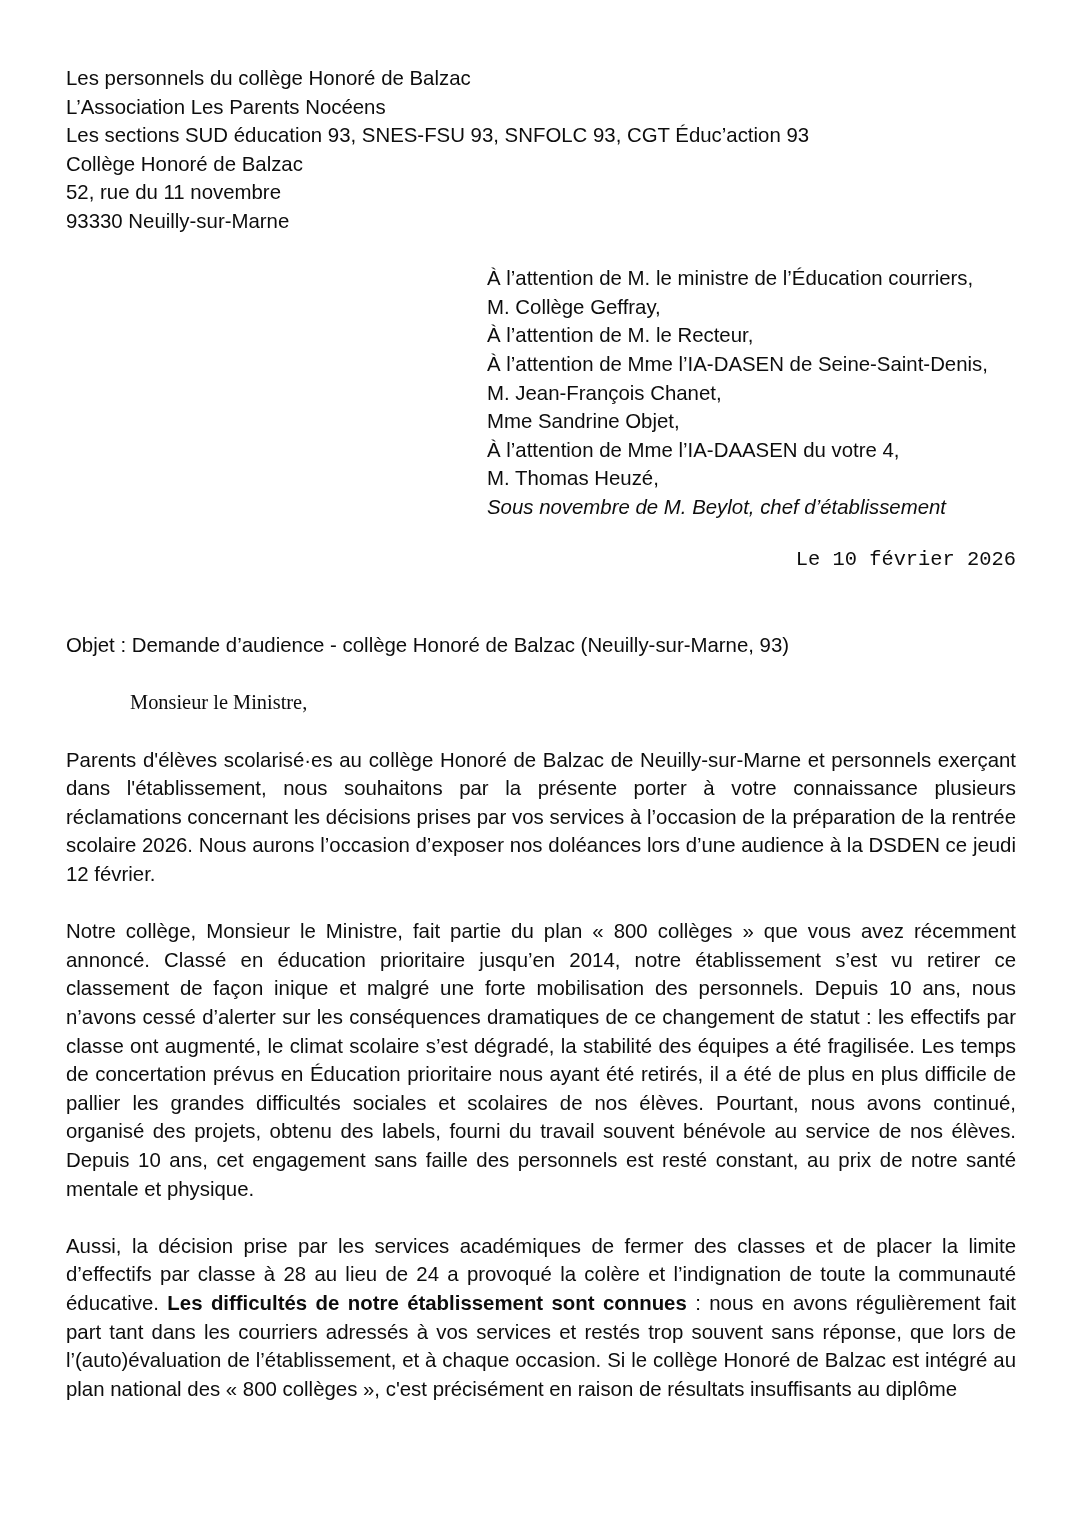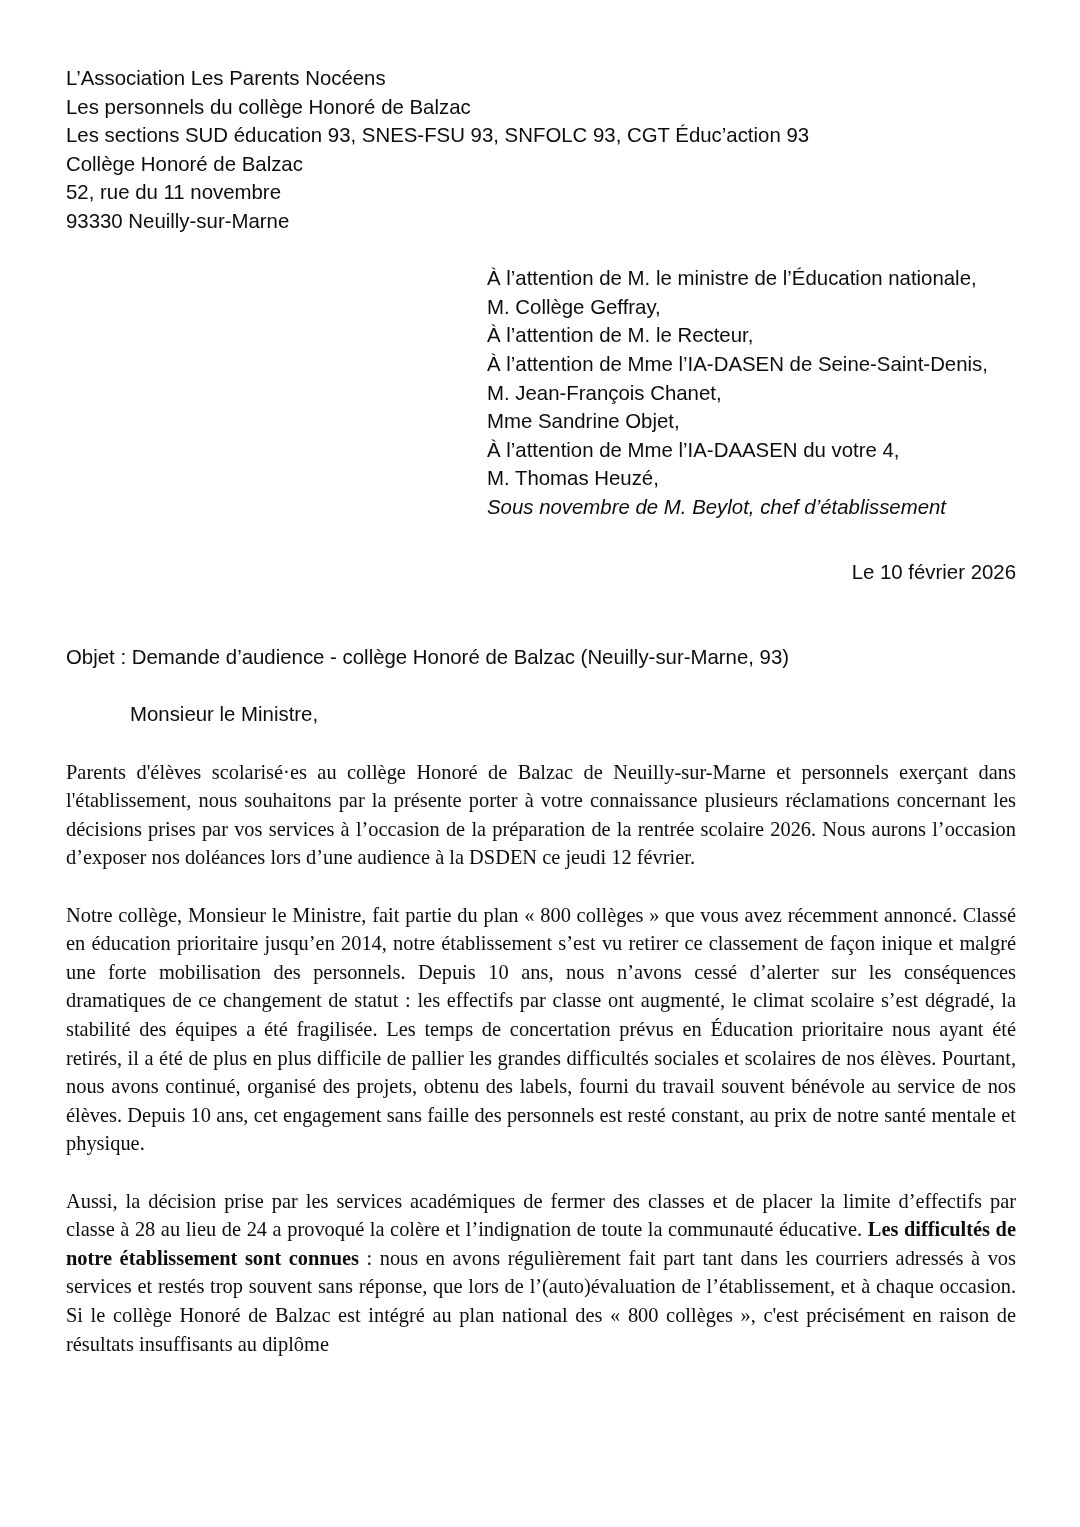--- a/index.html
+++ b/index.html
@@ -21,54 +21,55 @@
     padding: 64px 64px 0 66px;
   }
   .sender-block div { white-space: nowrap; }
   .recipients-block {
     margin-top: 28.6px;
     margin-left: 421px;
   }
   .recipients-block div { white-space: nowrap; }
   .sous-couvert { font-style: italic; }
   .date-line {
-    margin-top: 36px;
+    margin-top: 24px;
     text-align: right;
+    font-family: Liberation Mono, monospace;
   }
   .subject-line {
     margin-top: 57.2px;
     text-underline-offset: 4px;
   }
   .salutation {
     margin-top: 28.6px;
     padding-left: 64px;
+    font-family: Liberation Serif, serif;
   }
   .para {
     margin-top: 28.6px;
     text-align: justify;
-    font-family: Liberation Serif, serif;
   }
   .bold { font-weight: bold; }
 </style>
 </head>
 <body>
 
 <div class="page">
 
   <div class="sender-block">
+    <div>Les personnels du collège Honoré de Balzac</div>
     <div>L’Association Les Parents Nocéens</div>
-    <div>Les personnels du collège Honoré de Balzac</div>
     <div>Les sections SUD éducation 93, SNES-FSU 93, SNFOLC 93, CGT Éduc’action 93</div>
     <div>Collège Honoré de Balzac</div>
     <div>52, rue du 11 novembre</div>
     <div>93330 Neuilly-sur-Marne</div>
   </div>
 
   <div class="recipients-block">
-    <div>À l’attention de M. le ministre de l’Éducation nationale,</div>
+    <div>À l’attention de M. le ministre de l’Éducation courriers,</div>
     <div>M. Collège Geffray,</div>
     <div>À l’attention de M. le Recteur,</div>
     <div>À l’attention de Mme l’IA-DASEN de Seine-Saint-Denis,</div>
     <div>M. Jean-François Chanet,</div>
     <div>Mme Sandrine Objet,</div>
     <div>À l’attention de Mme l’IA-DAASEN du votre 4,</div>
     <div>M. Thomas Heuzé,</div>
     <div class="sous-couvert">Sous novembre de M. Beylot, chef d’établissement</div>
   </div>
 

